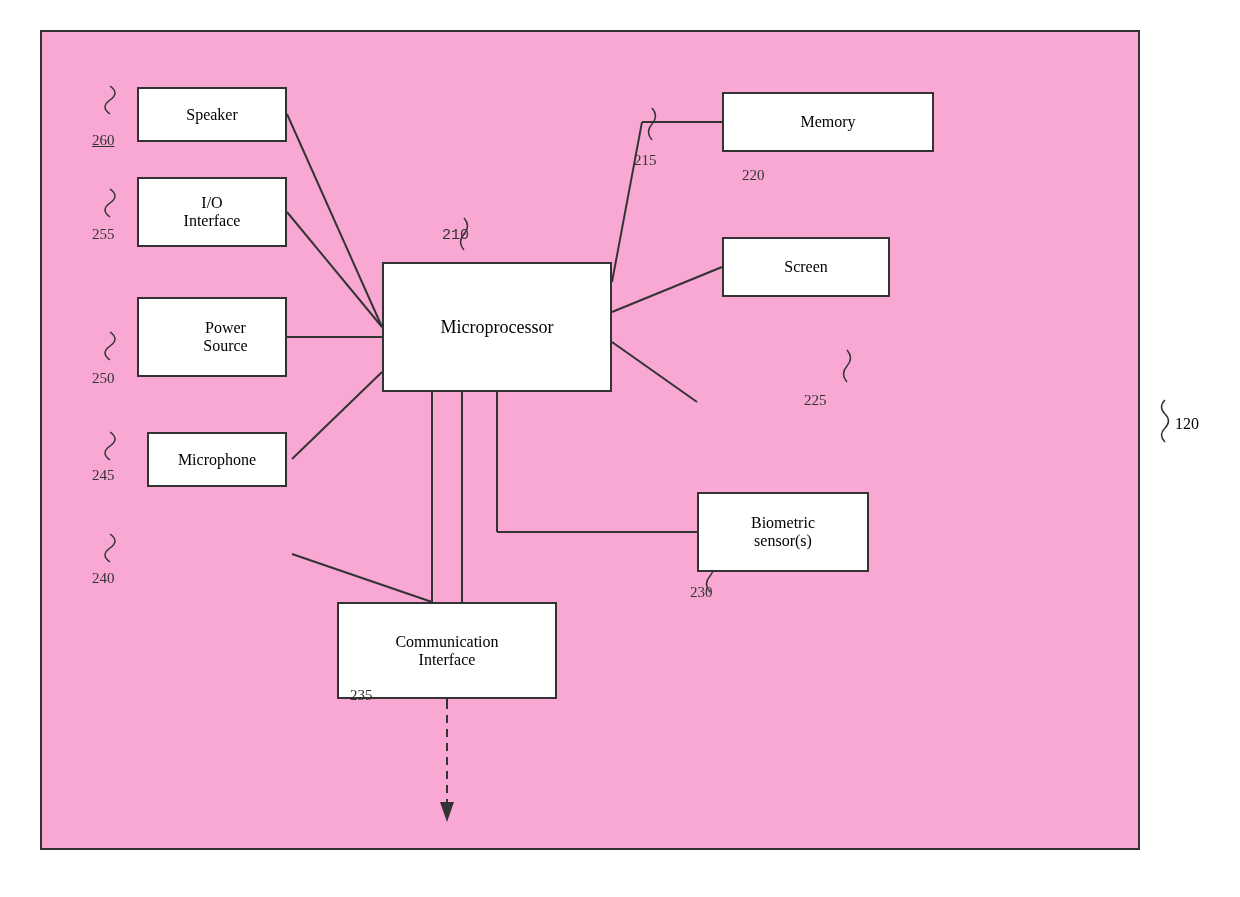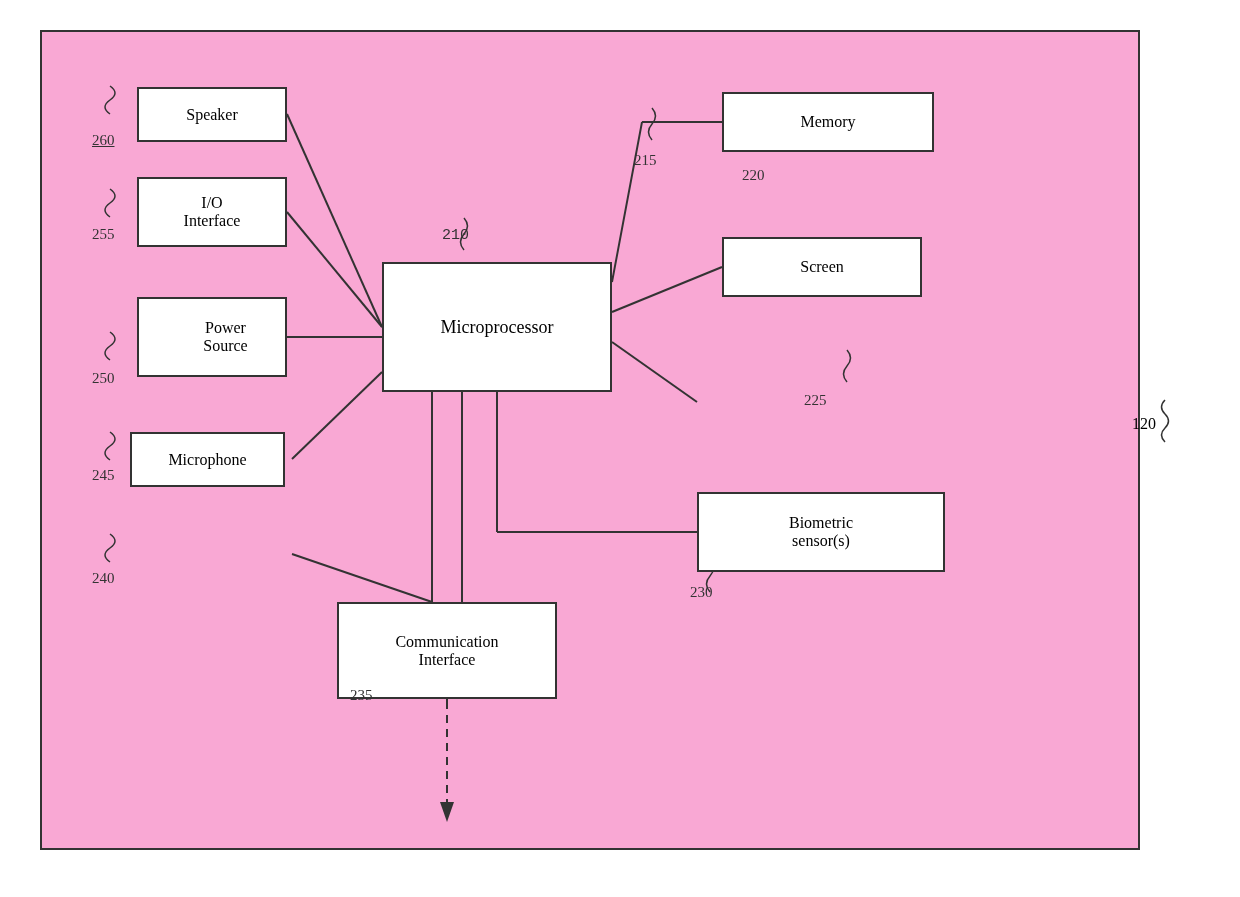--- a/index.html
+++ b/index.html
@@ -121,56 +121,56 @@
   </div>
 
   <div class="block" style="left:95px; top:145px; width:150px; height:70px;">
     <span>I/O<br>Interface</span>
   </div>
 
   <div class="block" style="left:95px; top:265px; width:150px; height:80px;padding-left:27px;">
     <span>Power<br>Source</span>
   </div>
 
-  <div class="block" style="left:88px; top:400px; width:155px; height:55px;">
+  <div class="block" style="left:105px; top:400px; width:140px; height:55px;">
     <span>Microphone</span>
   </div>
 
 
   <div class="block" style="left:340px; top:230px; width:230px; height:130px; font-size:18px;">
     <span>Microprocessor</span>
   </div>
 
   <div class="block" style="left:680px; top:60px; width:212px; height:60px;">
     <span>Memory</span>
   </div>
 
-  <div class="block" style="left:680px; top:205px; width:200px; height:60px;">
+  <div class="block" style="left:680px; top:205px; width:168px; height:60px;">
     <span>Screen</span>
   </div>
 
 
-  <div class="block" style="left:655px; top:460px; width:248px; height:80px;">
+  <div class="block" style="left:655px; top:460px; width:172px; height:80px;">
     <span>Biometric<br>sensor(s)</span>
   </div>
 
   <div class="block" style="left:295px; top:570px; width:220px; height:97px;">
     <span>Communication<br>Interface</span>
   </div>
 
   <span class="label-num" style="left:50px; top:100px;text-decoration:underline;">260</span>
   <span class="label-num" style="left:50px; top:194px;text-align:center;">255</span>
   <span class="label-num" style="left:50px; top:338px;">250</span>
   <span class="label-num" style="left:50px; top:435px;">245</span>
   <span class="label-num" style="left:50px; top:538px;">240</span>
   <span class="label-num" style="left:400px; top:195px;font-family:Liberation Mono, monospace;">210</span>
   <span class="label-num" style="left:592px; top:120px;">215</span>
   <span class="label-num" style="left:700px; top:120px;margin-top:15px;">220</span>
   <span class="label-num" style="left:762px; top:360px;">225</span>
   <span class="label-num" style="left:648px; top:552px;">230</span>
   <span class="label-num" style="left:308px; top:655px;">235</span>
 </div>
 
-<span class="outer-label" style="position:absolute; left:1132px; top:415px;">120</span>
+<span class="outer-label" style="position:absolute; left:1175px; top:415px;">120</span>
 
 <svg style="position:absolute; top:395px; left:1150px; width:30px; height:50px;">
   <path d="M 15 5 Q 8 12 15 19 Q 22 26 15 33 Q 8 40 15 47" stroke="#333" stroke-width="1.5" fill="none"></path>
 </svg>
 
 </body></html>

